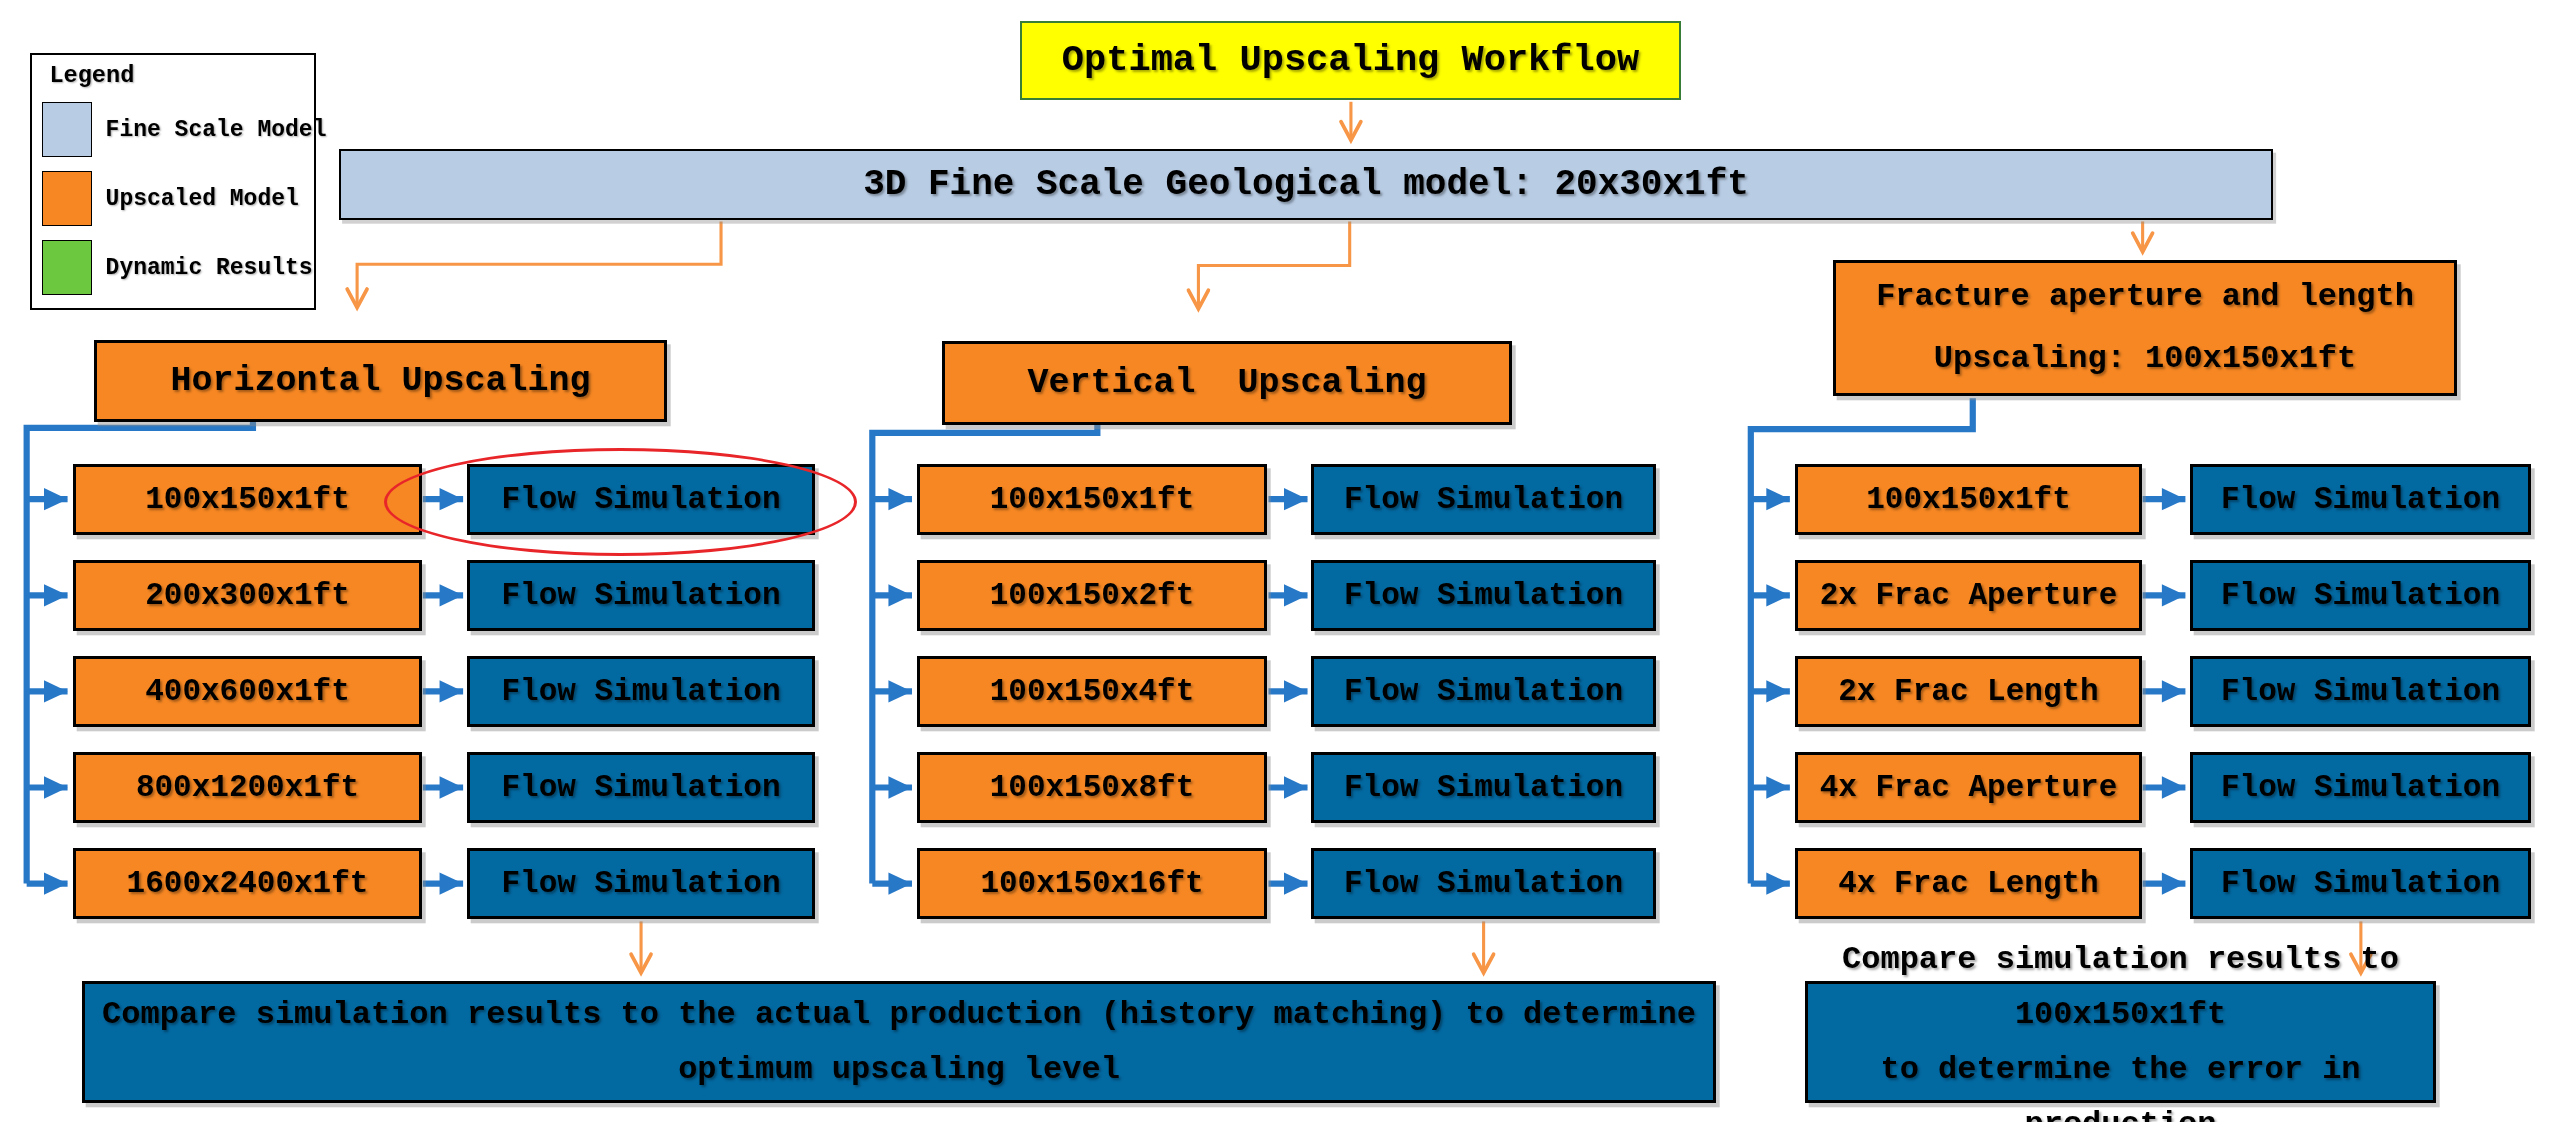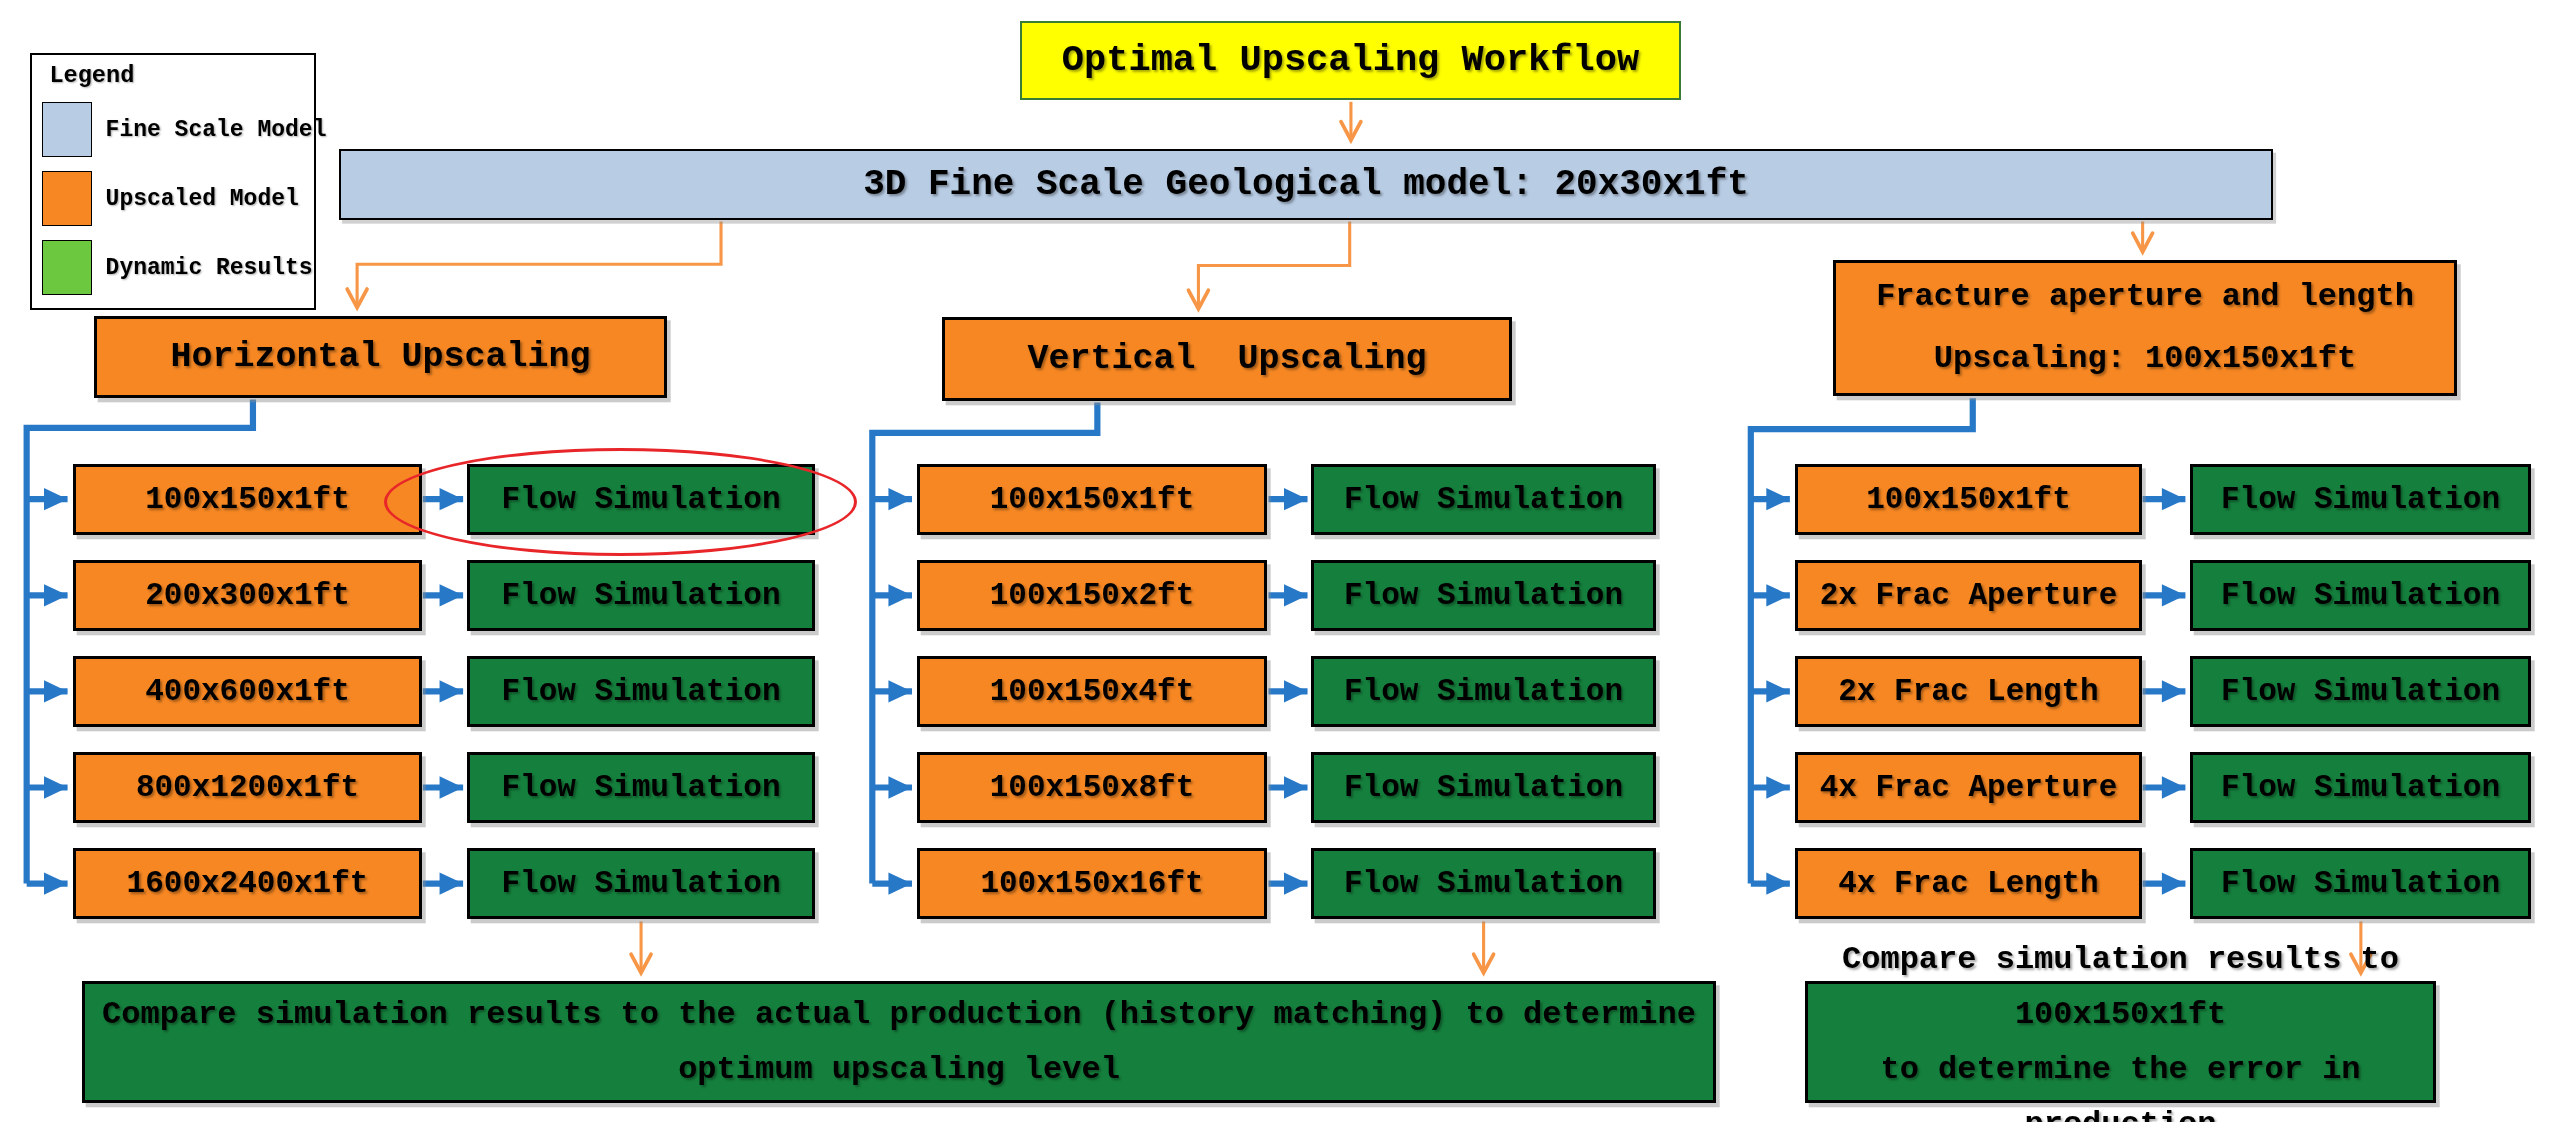--- a/index.html
+++ b/index.html
@@ -21,37 +21,37 @@
     text-align:center;white-space:pre-wrap;
     color:#000;
     text-shadow:1.9px 1.9px 2.5px rgba(0,0,0,0.35);
   }
   .obox{
     background:#f68723;
     border:3.1px solid #000;
     box-shadow:3.7px 4.3px 0 rgba(140,140,140,0.45);
   }
   .gbox{
-    background:#15803d;
+    background:#0369a1;
     border:3.1px solid #000;
     box-shadow:3.7px 4.3px 0 rgba(140,140,140,0.45);
   }
   .bluebox{
     background:#b8cce4;
     border:2.5px solid #000;
     box-shadow:3.1px 3.7px 0 rgba(140,140,140,0.4);
     font-size:36px;
   }
   .titlebox{
     background:#ffff00;
     border:2.5px solid #377d37;
     font-size:37px;
     text-align:center;
   }
-  .hdr{font-size:35px;}
+  .hdr{font-size:35px;margin-top:24px;}
   .hdr2{font-size:32px;line-height:62px;}
   .row{height:71px;font-size:31px;}
   .concl{font-size:32px;line-height:55px;margin-left:36px;}
   .legend{
     position:absolute;z-index:1;box-sizing:border-box;
     border:2.5px solid #000;background:#fff;
   }
   .legend-title{
     position:absolute;left:17.4px;top:7.4px;
     font-size:23.6px;font-weight:bold;

